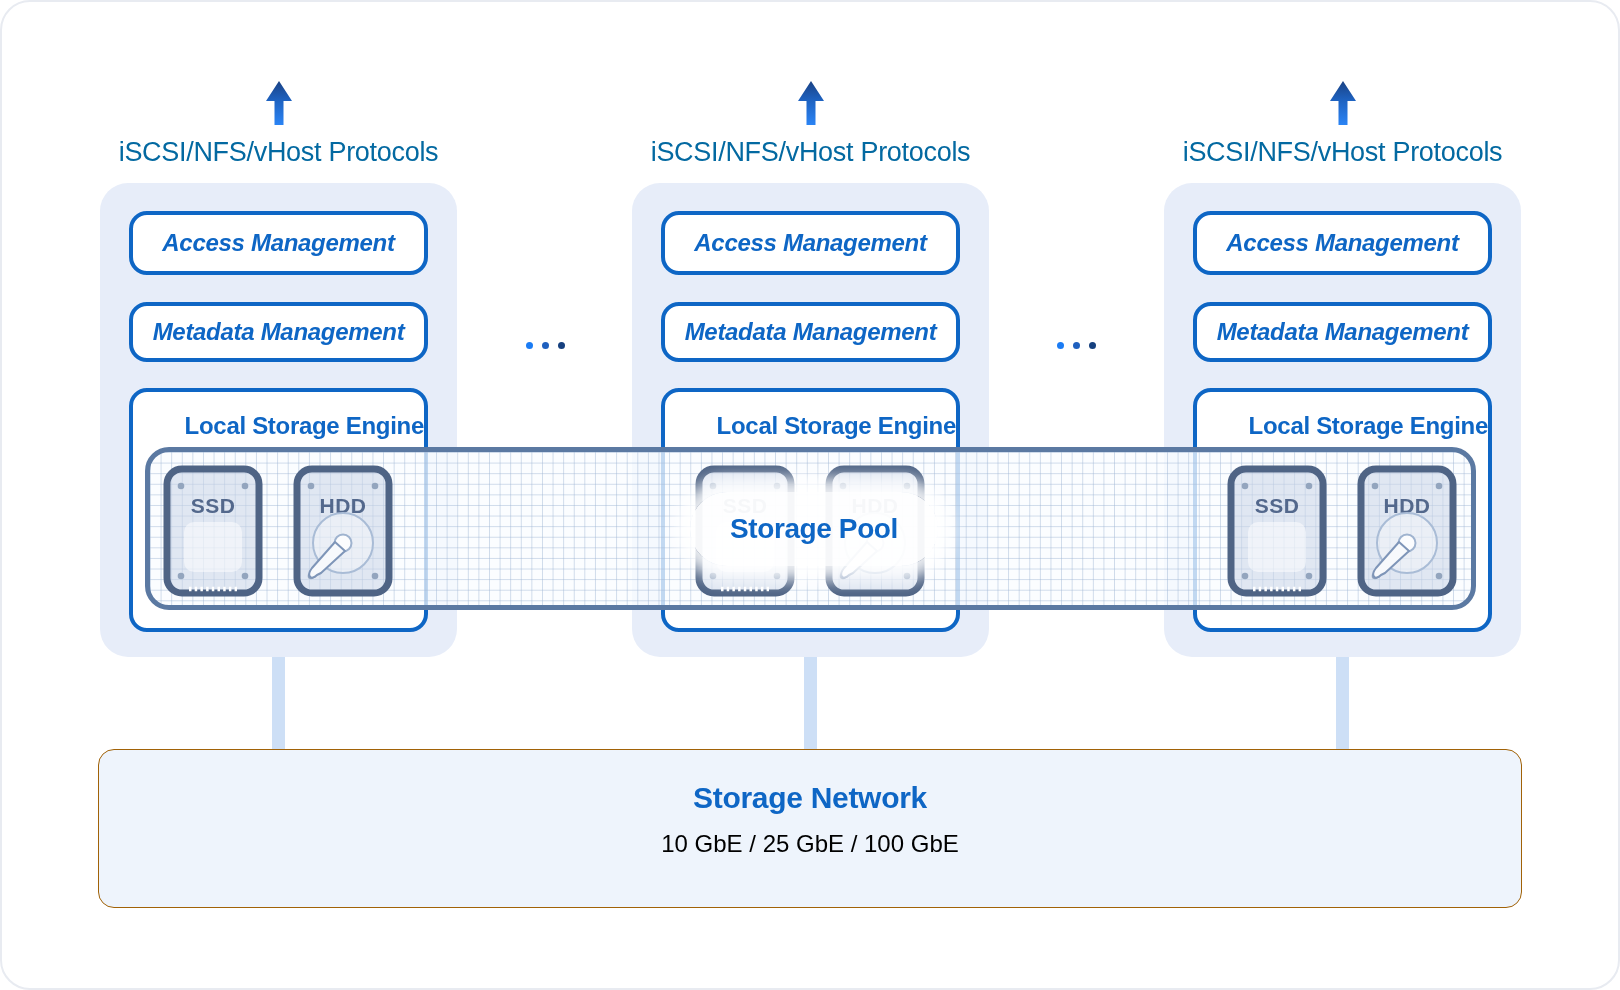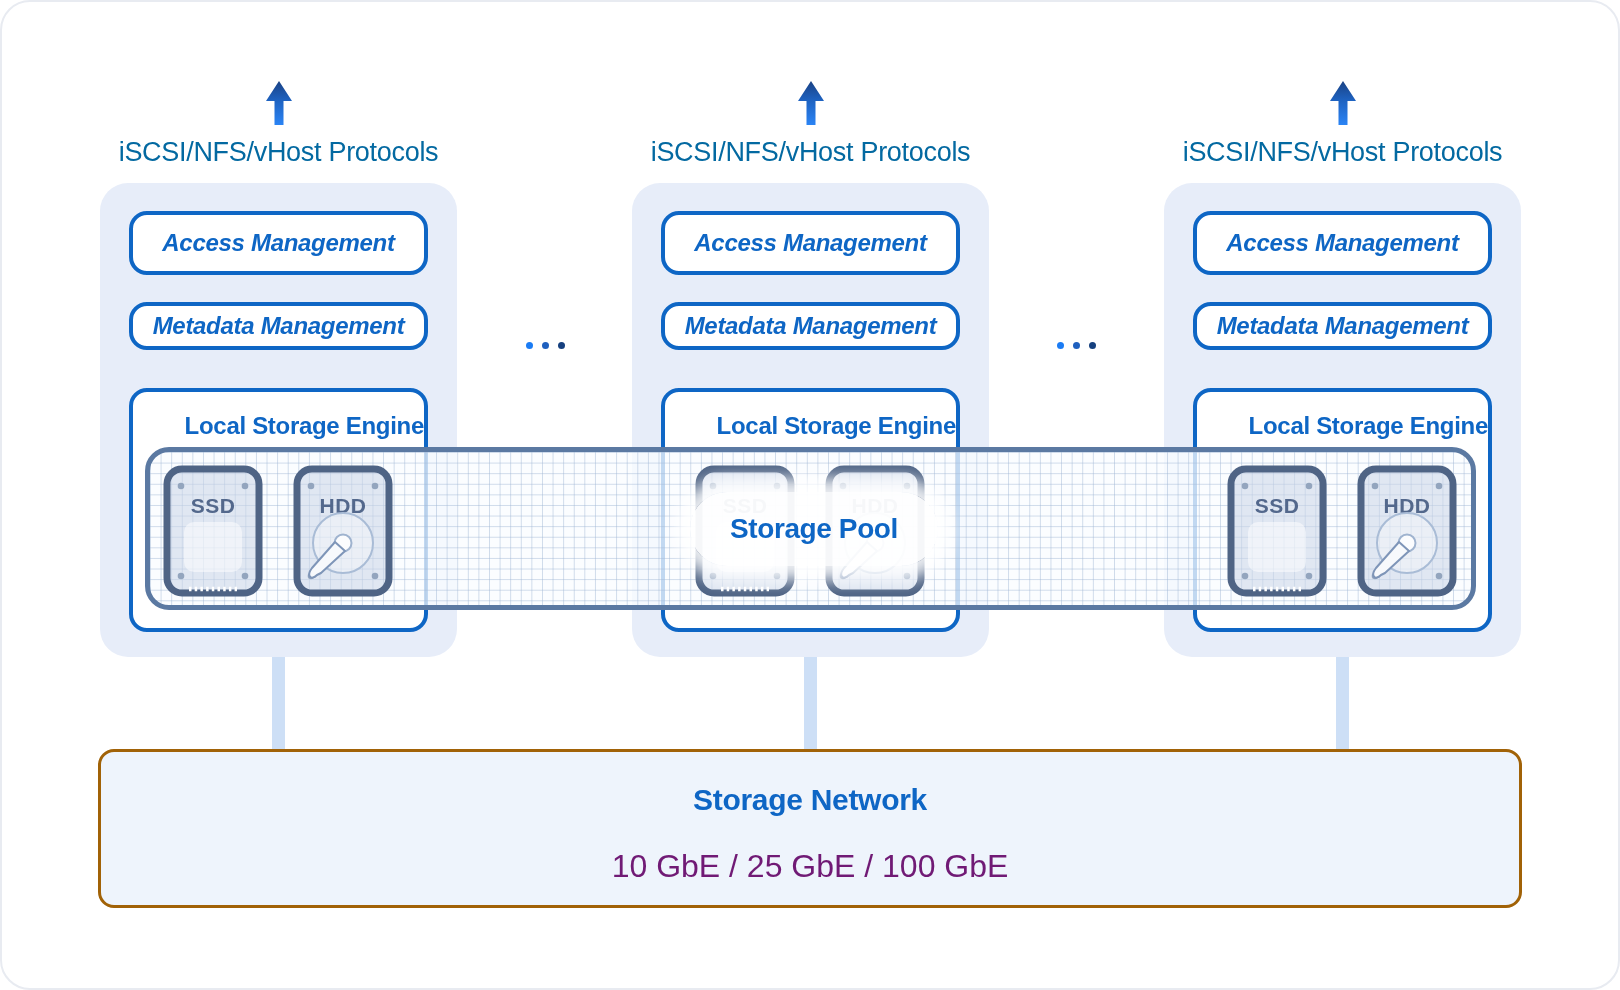--- a/index.html
+++ b/index.html
@@ -17,21 +17,21 @@
   }
   .node-box{
     position:absolute; top:102px; left:0; width:357px; height:474px;
     background:#e7edf9; border-radius:28px;
   }
   .bx{
     position:absolute; left:29px; width:299px; box-sizing:border-box;
     border:4.5px solid #0e66c5; border-radius:18px; background:#ffffff;
   }
   .bx-access{top:28px; height:64px; display:flex; align-items:center; justify-content:center;}
-  .bx-meta{top:119px; height:48px; display:flex; align-items:center; justify-content:center;}
+  .bx-meta{top:119px; height:60px; display:flex; align-items:center; justify-content:center;}
   .bx-engine{top:205px; height:244px;}
   .bx-label{font-size:24px; font-weight:700; color:#0e66c5; letter-spacing:-0.3px;font-style:italic;}
   .engine-title{display:block; margin-top:20px; text-align:right; font-size:24px; font-weight:700; color:#0e66c5; letter-spacing:-0.3px;}
   
   .pool-band{
     position:absolute; left:145px; top:447px; width:1331px; height:163px; box-sizing:border-box;
     border:5px solid #5b79a2; border-radius:24px; z-index:5;
     background-color:rgba(250,252,255,0.76);
     background-image:
       linear-gradient(to right, rgba(163,185,214,0.5) 1px, transparent 1px),
@@ -47,25 +47,25 @@
     font-size:28px; font-weight:700; color:#0e66c5; letter-spacing:-0.4px;
   }
   
   .dots{position:absolute; top:342px; display:flex; gap:9px; z-index:3;}
   .dot{width:7px; height:7px; border-radius:50%;}
   .dot.c1{background:#1b7cf4;} .dot.c2{background:#1f60bf;} .dot.c3{background:#16407f;}
   
   .connector{position:absolute; top:654px; width:13px; height:97px; background:#cddff6; z-index:0;}
   .network-box{
     position:absolute; left:98px; top:749px; width:1424px; height:159px; box-sizing:border-box;
-    border:3px solid #a16207; border-radius:16px; background:#eef4fc; z-index:2;
+    border:1px solid #a16207; border-radius:16px; background:#eef4fc; z-index:2;
     display:flex; flex-direction:column; align-items:center; padding-top:31px; gap:15px;
   }
   .network-title{font-size:30px; font-weight:700; color:#0e66c5; letter-spacing:-0.3px;}
-  .network-subtitle{font-size:32px; font-weight:400; color:#701a75;margin-top:16px;}
+  .network-subtitle{font-size:24px; font-weight:400; color:#000000;}
   .drive-label{font:700 21px "Liberation Sans", sans-serif; fill:#53688c; letter-spacing:0.5px;}
 </style>
 </head>
 <body>
 
 <div class="canvas">
 
   <svg width="0" height="0" style="position:absolute" aria-hidden="true">
     <defs>
       <linearGradient id="arrowGrad" x1="0" y1="0" x2="0" y2="1">

